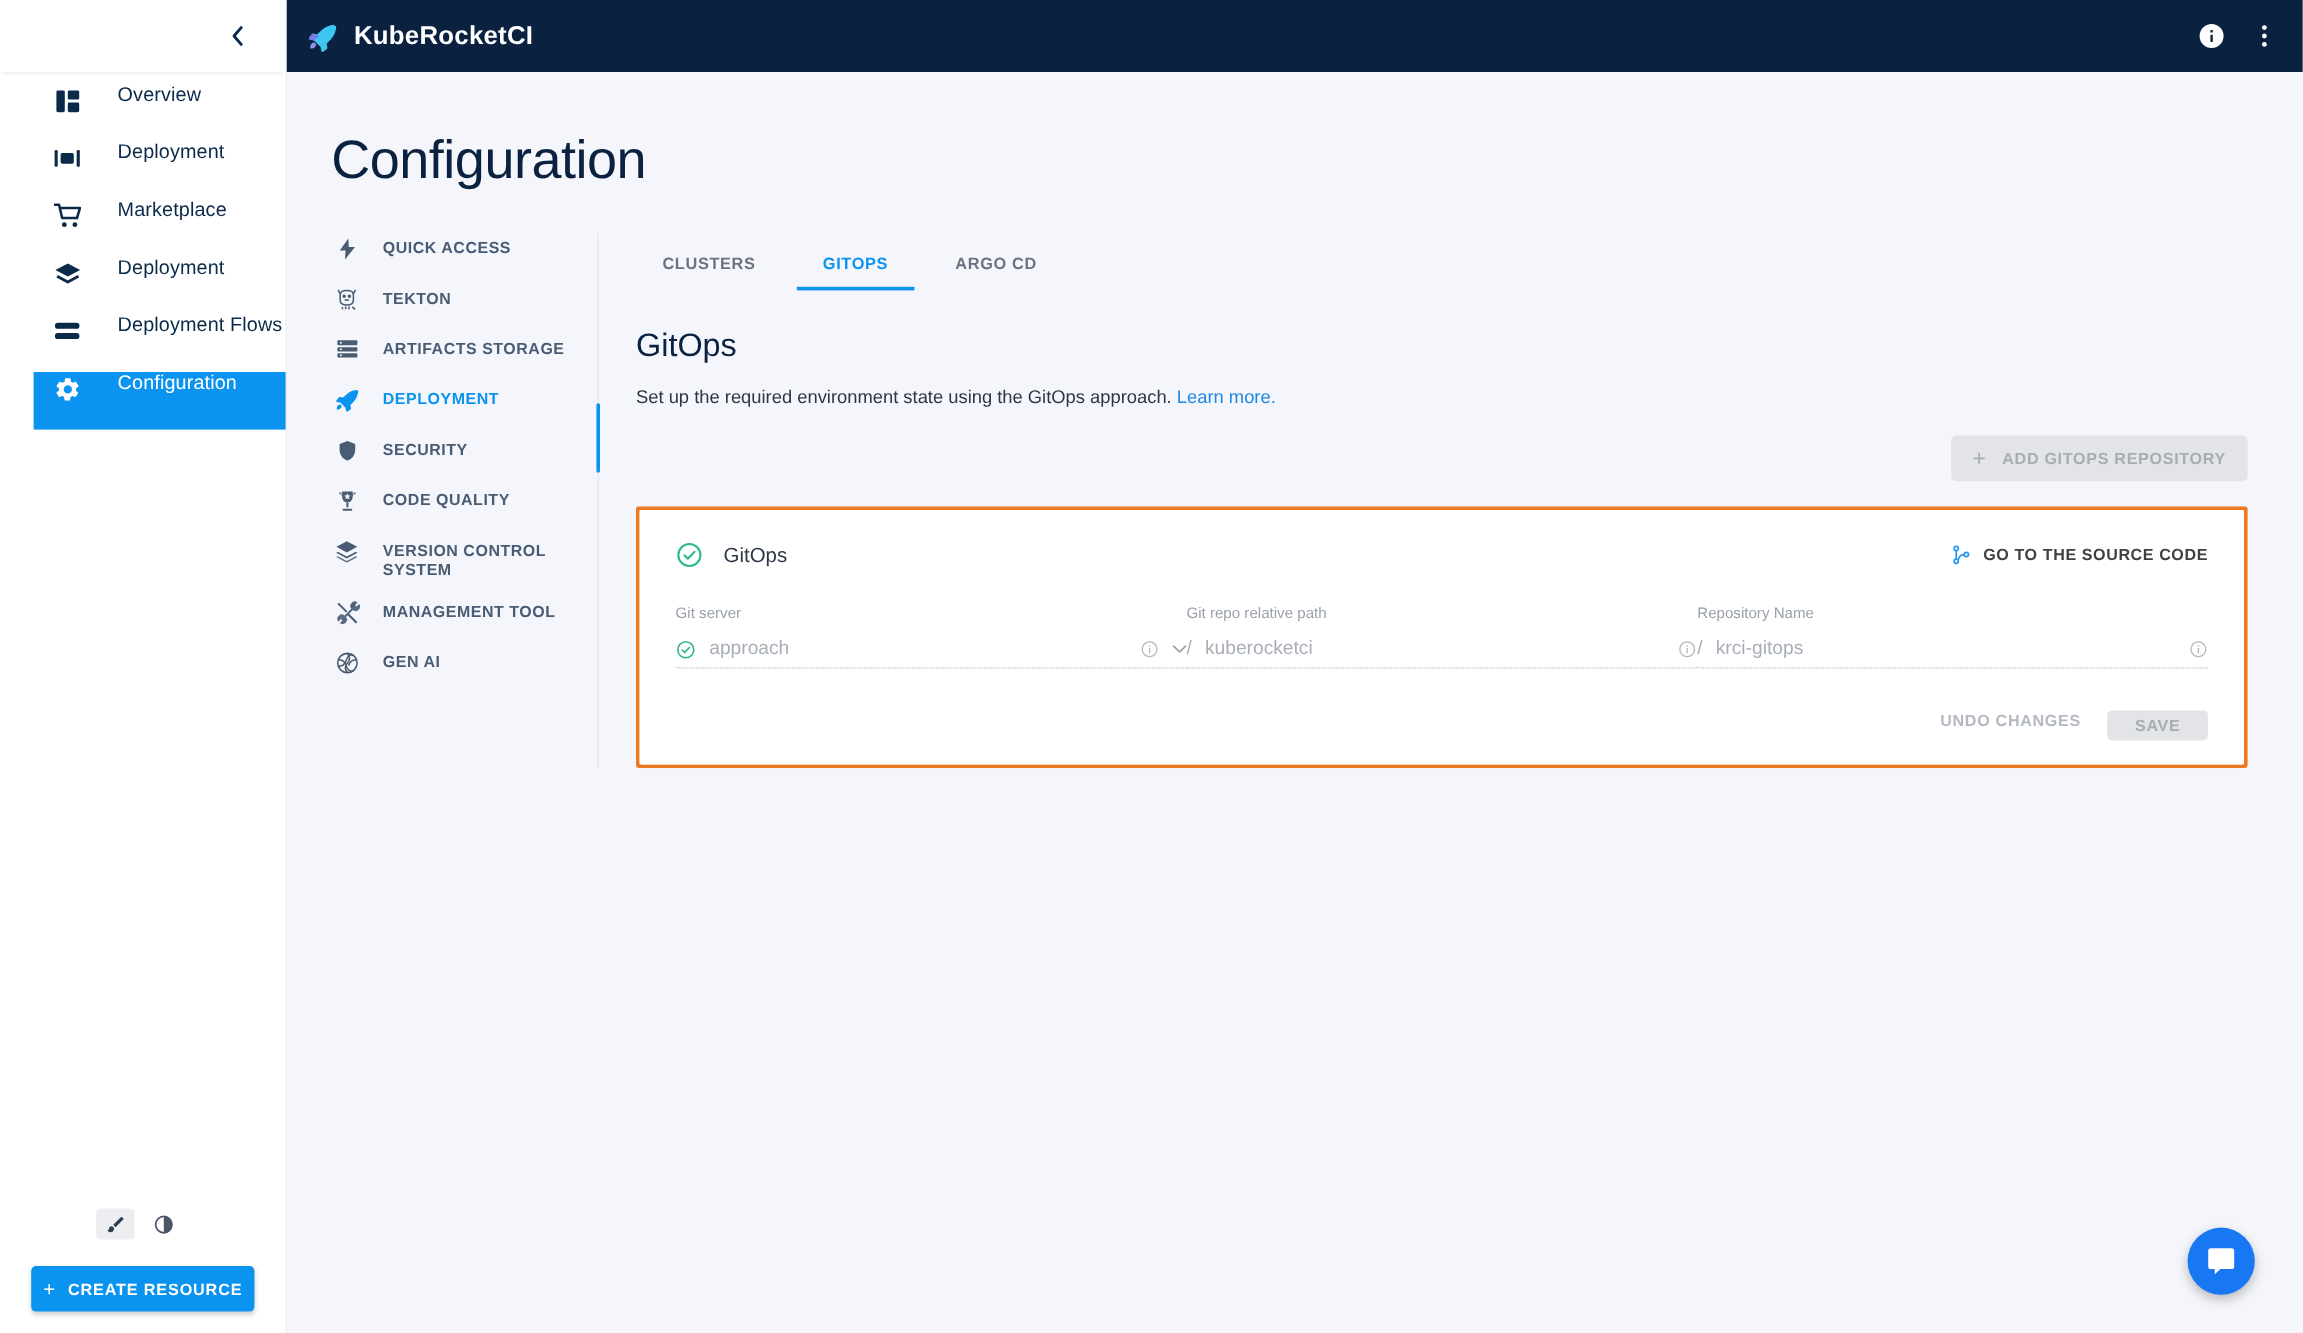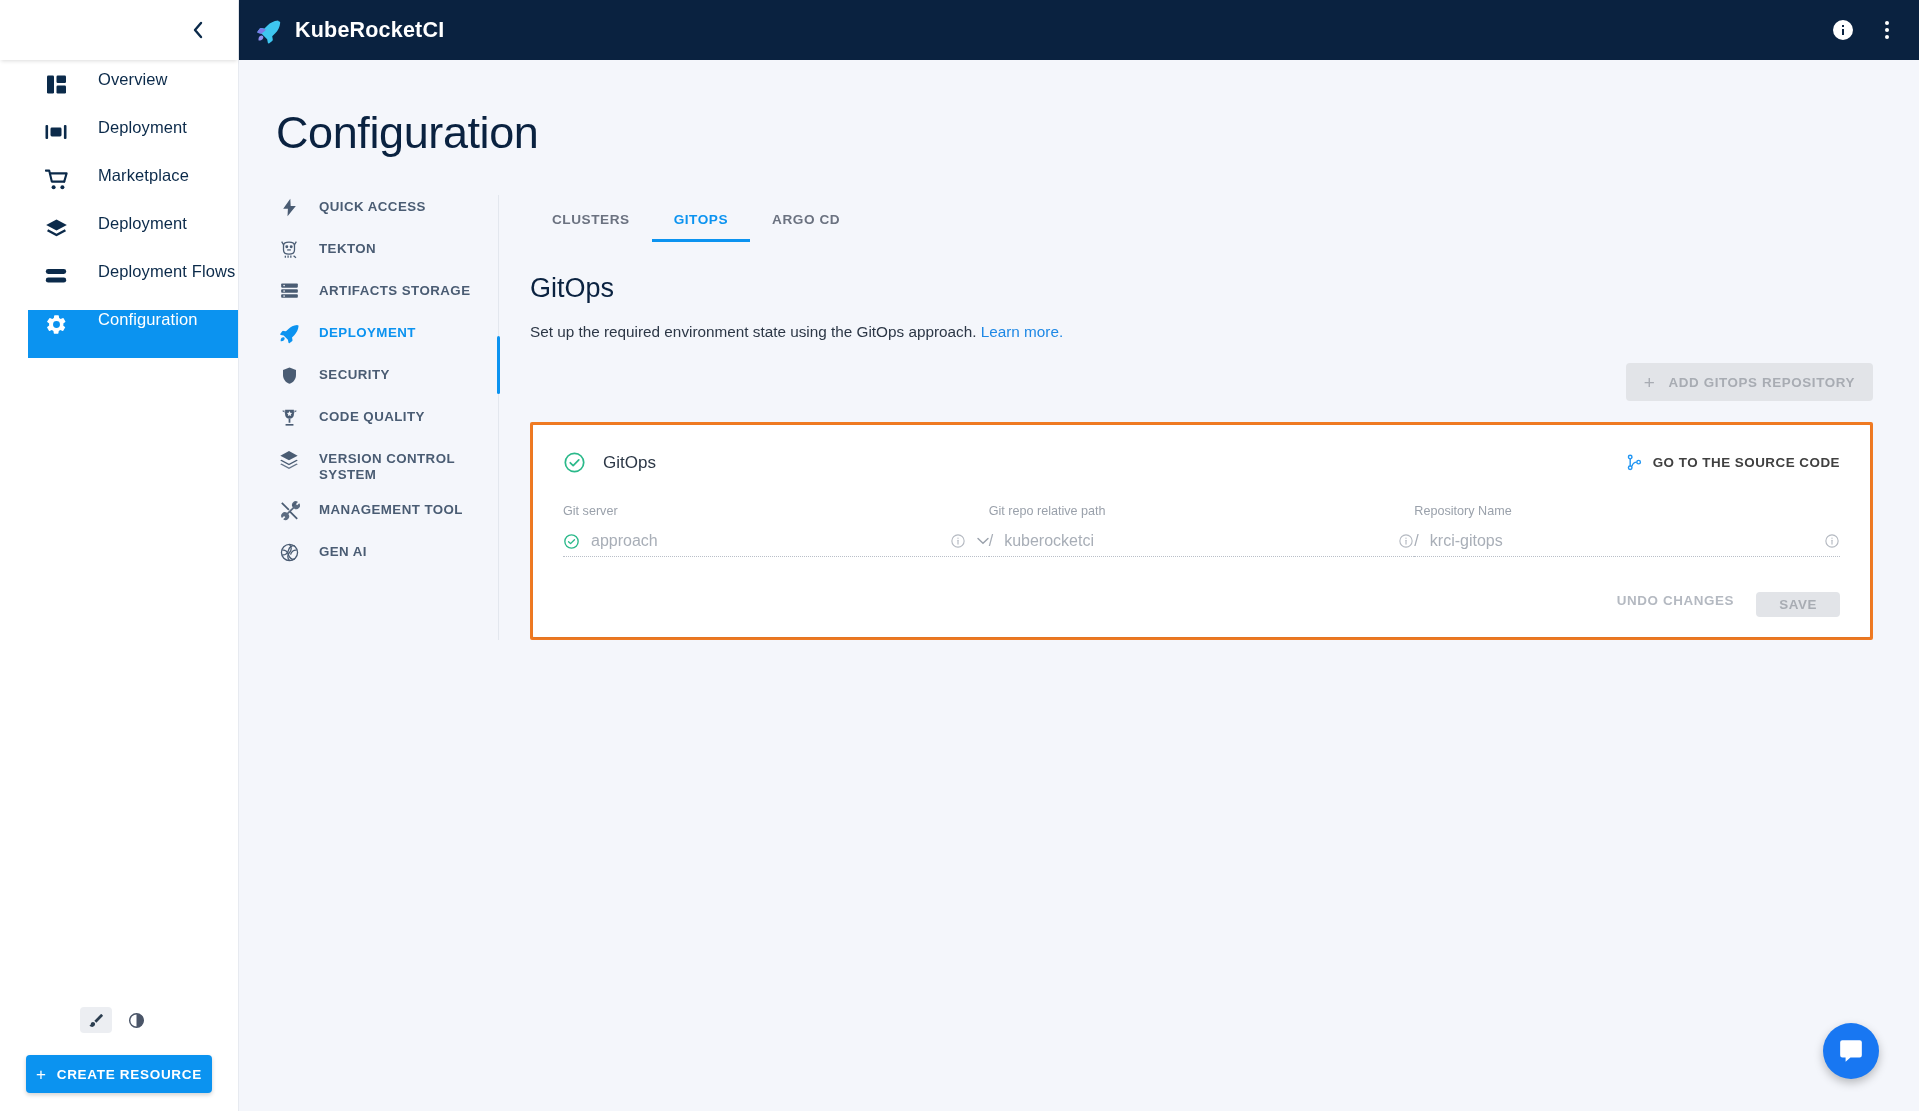--- a/index.html
+++ b/index.html
@@ -104,21 +104,21 @@
     width: 1px; background: #e3e7ee; align-self: stretch; position: relative;
     margin-left: 16px;
   }
   .active-marker {
     position: absolute; left: -1px; top: 141px; width: 3px; height: 58px;
     background: #0b93f0; border-radius: 2px;
   }
 
   
   .main { flex: 1 1 auto; padding-left: 31px; padding-right: 46px; min-width: 0; }
-  .tabs { display: flex; gap: 0; border-bottom: 0; padding-top: 9px; }
+  .tabs { display: flex; gap: 12px; border-bottom: 0; padding-top: 9px; }
   .tab {
     font-size: 13.6px; font-weight: 700; letter-spacing: .55px; color: #6b7280;
     padding: 8px 22px 15px 22px; cursor: pointer; position: relative; white-space: nowrap;
   }
   .tab.active { color: #0b93f0; }
   .tab.active::after {
     content: ""; position: absolute; left: 0; right: 0; bottom: 0; height: 3px;
     background: #0b93f0;
   }
 

